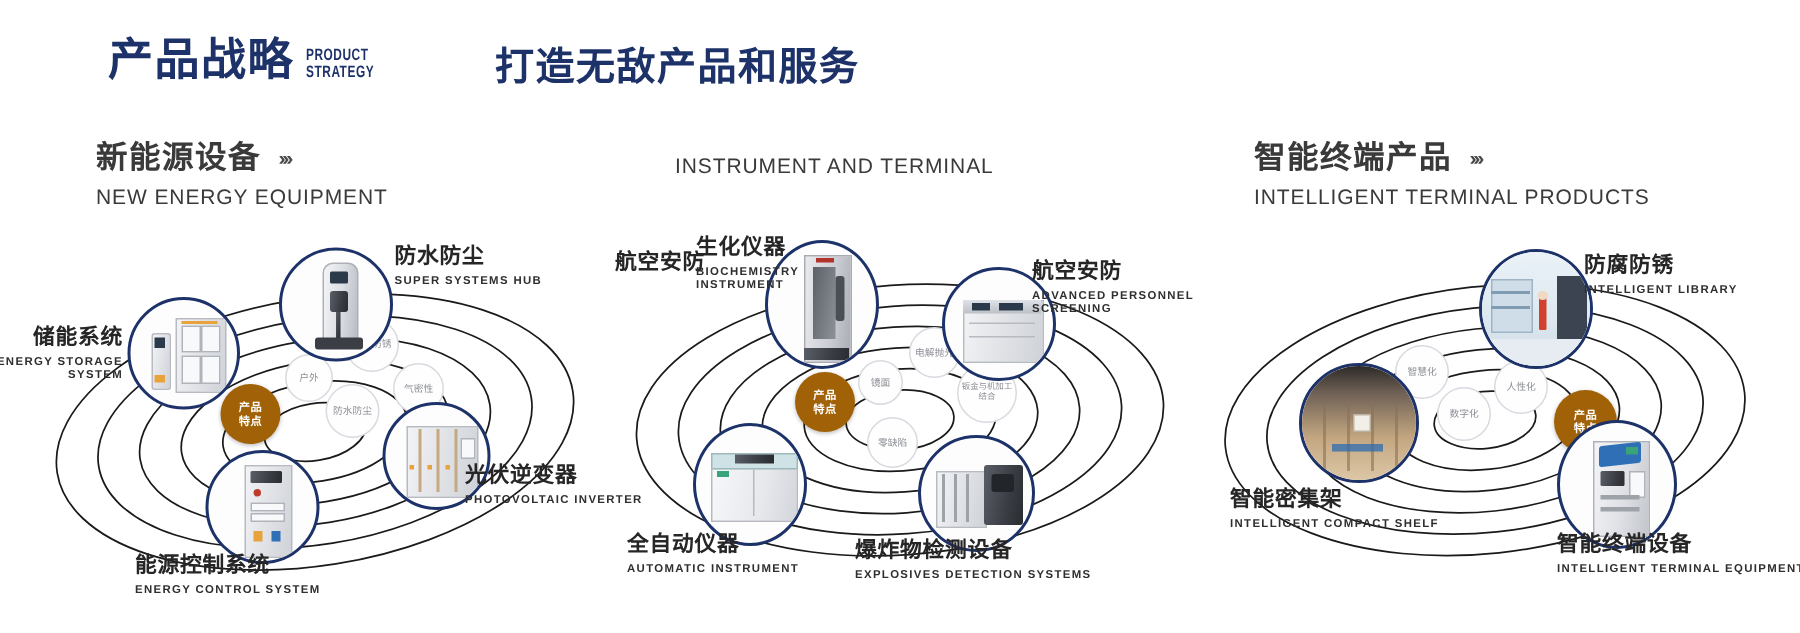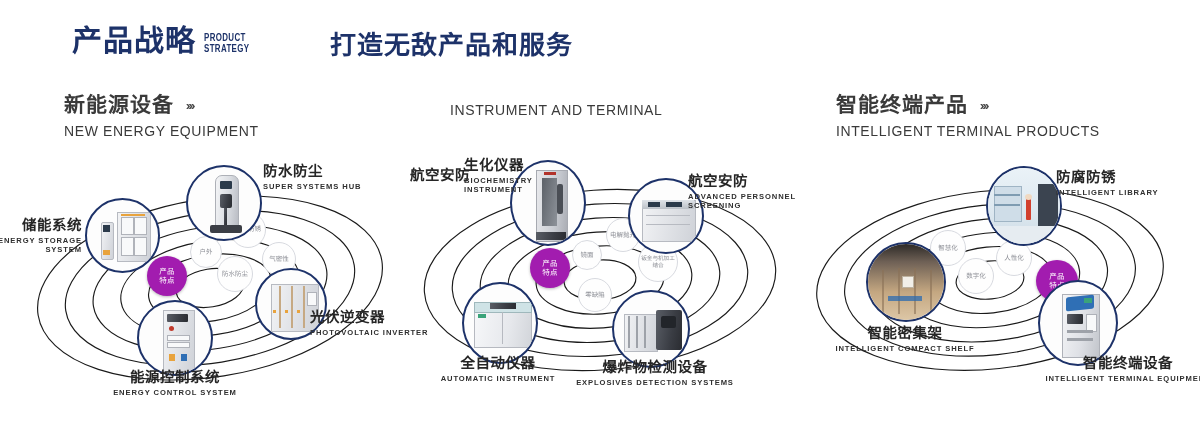--- a/index.html
+++ b/index.html
@@ -62,37 +62,37 @@
 
   
   .bub{
     position:absolute;border-radius:50%;
     border:1px solid #d8dae0;background:#fefefe;
     box-sizing:border-box;display:flex;align-items:center;justify-content:center;
     text-align:center;color:#8d8f96;font-size:6.5px;line-height:1.25;
     font-family:"DejaVu Sans","Liberation Sans",sans-serif;
   }
   .bub.core{
-    background:#a21caf;border:none;color:#ffffff;font-weight:normal;
+    background:#a16207;border:none;color:#ffffff;font-weight:bold;
     font-size:7.5px;letter-spacing:.3px;
     box-shadow:0 1px 3px rgba(0,0,0,.28);
   }
 
   
   .lab{position:absolute;color:#2b2b2b;}
   .lab .cn{
     font-size:14.5px;font-weight:bold;letter-spacing:.5px;line-height:1.1;
     font-family:"DejaVu Sans","Liberation Sans",sans-serif;color:#262626;
   }
   .lab .en{
     margin-top:2px;font-size:7.6px;letter-spacing:.9px;color:#2f2f2f;
     font-weight:600;line-height:1.25;
   }
   .lab.r{text-align:right;}
-  .lab.c{text-align:center;}
+  .lab.c{}
 
   
   .ph{position:absolute;}
   .cab{background:linear-gradient(100deg,#f2f3f5 0%,#e2e4e8 45%,#cfd2d8 100%);border:.6px solid #b7bac1;}
   .drk{background:linear-gradient(100deg,#5a5e66 0%,#3a3d44 60%,#2a2c31 100%);}
   .scr{background:#2b3a4a;}
   .amb{background:#e8a33d;}
   .grn{background:#3aa37a;}
   .wht{background:#f8f9fa;}
 </style>

